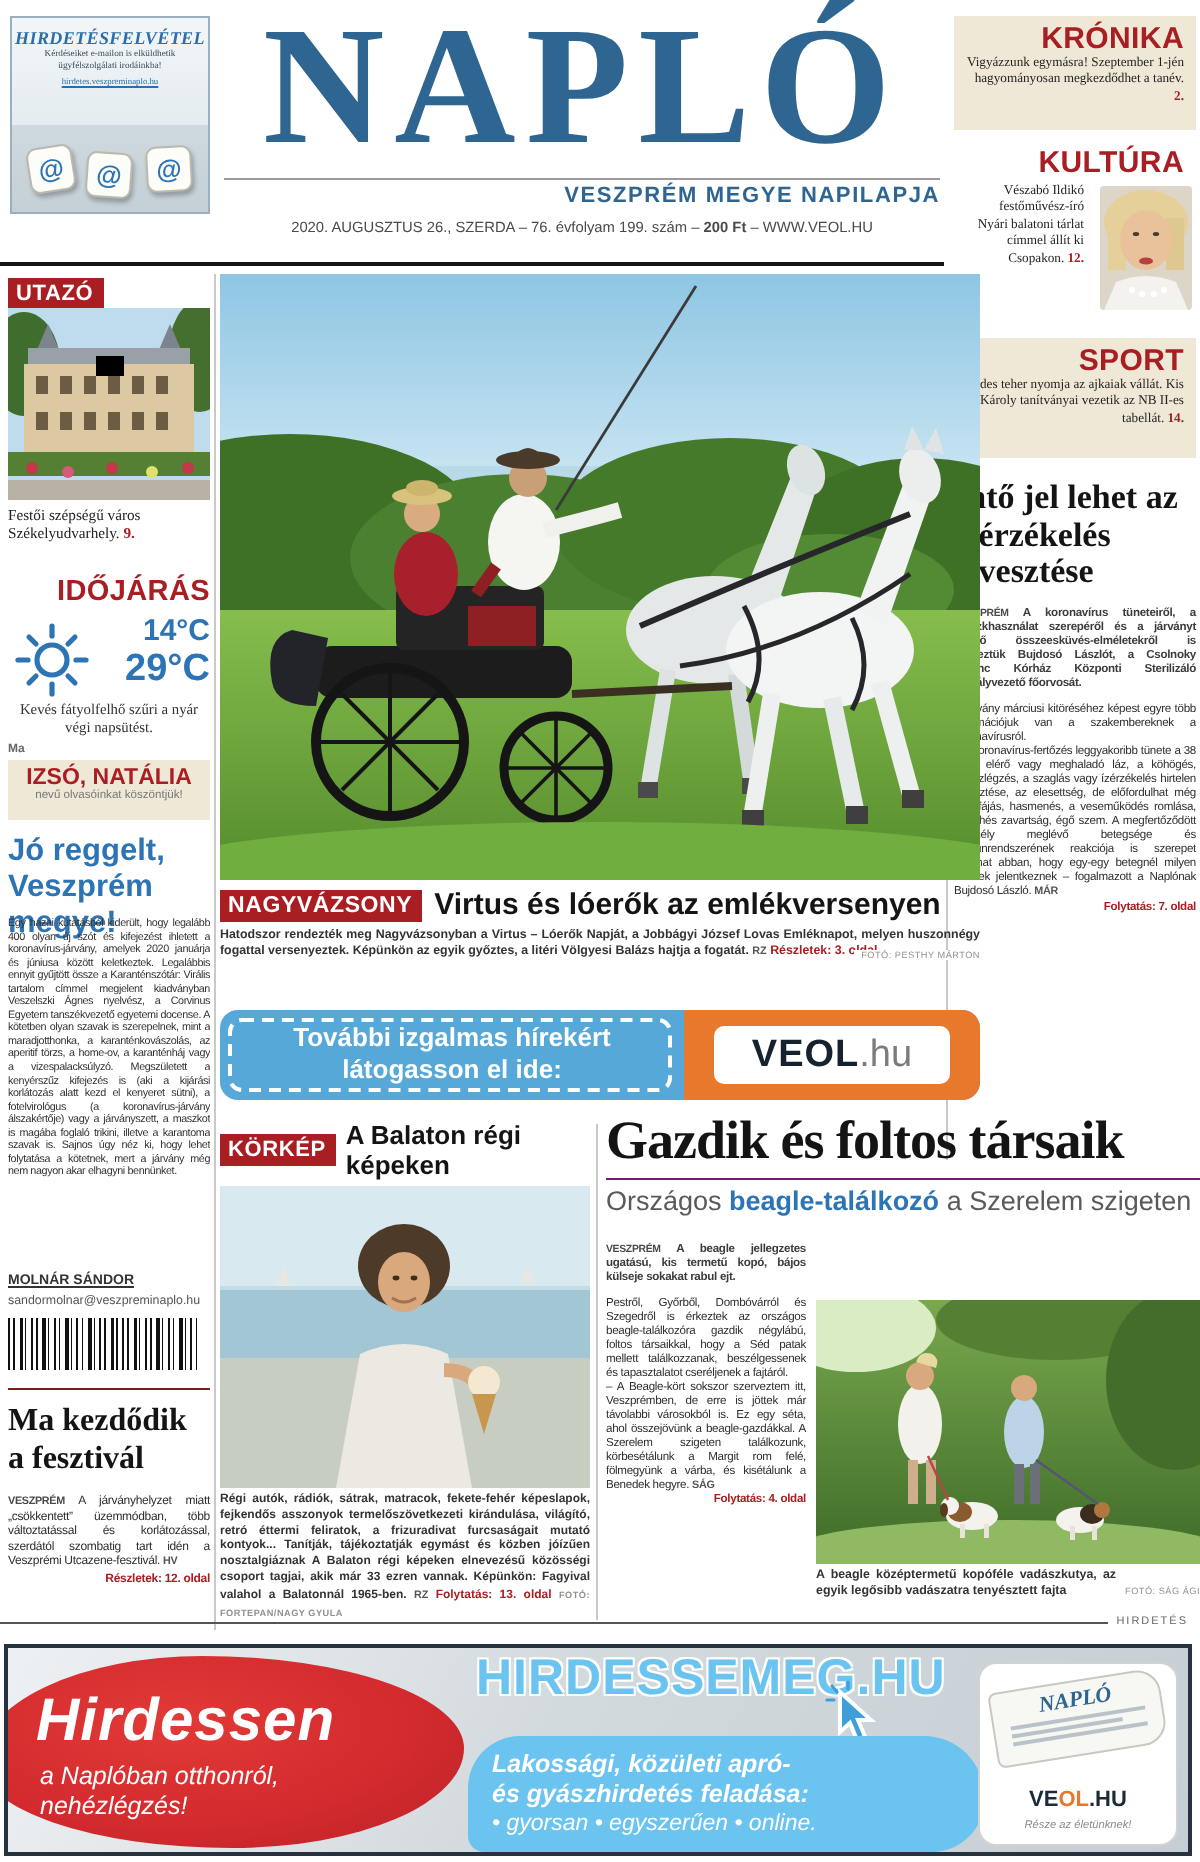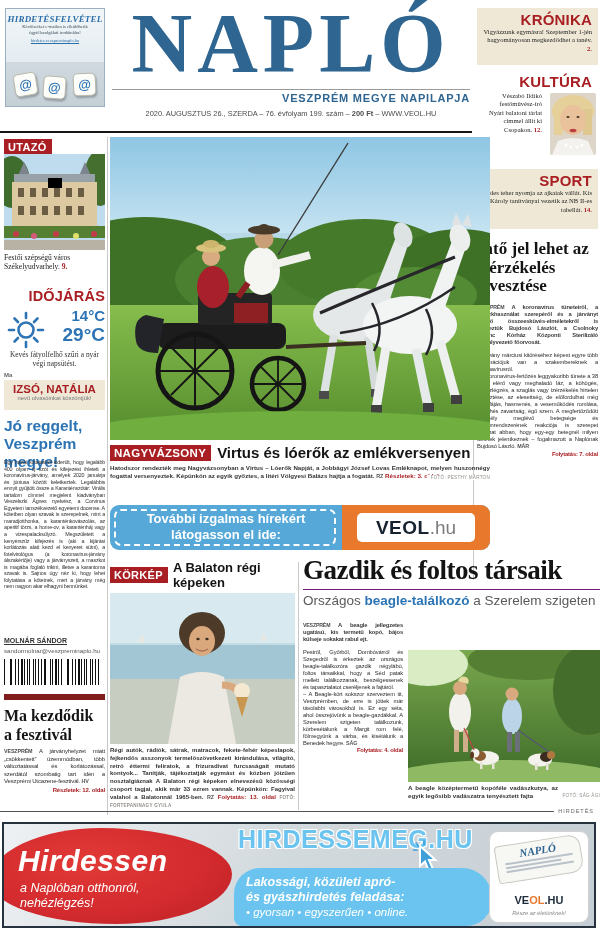--- a/index.html
+++ b/index.html
@@ -207,21 +207,21 @@
 
   <div class="abs sans" style="left:4px;top:417px;width:101px;font-weight:bold;color:#2d74b5;font-size:15.5px;line-height:18px;">
     <div>Jó reggelt,</div>
       <div>Veszprém megye!</div>
   </div>
   <div class="abs micro-s" style="left:4px;top:459px;width:101px;height:176px;overflow:hidden;">Egy hazai kutatásból kiderült, hogy legalább 400 olyan új szót és kifejezést ihletett a koronavírus-járvány, amelyek 2020 januárja és júniusa között keletkeztek. Legalábbis ennyit gyűjtött össze a Karanténszótár: Virális tartalom címmel megjelent kiadványban Veszelszki Ágnes nyelvész, a Corvinus Egyetem tanszékvezető egyetemi docense. A kötetben olyan szavak is szerepelnek, mint a maradjotthonka, a karanténkovászolás, az aperitif törzs, a home-ov, a karanténháj vagy a vizespalacksúlyzó. Megszületett a kenyérszűz kifejezés is (aki a kijárási korlátozás alatt kezd el kenyeret sütni), a fotelvirológus (a koronavírus-járvány álszakértője) vagy a járványszett, a maszkot is magába foglaló trikini, illetve a karantoma szavak is. Sajnos úgy néz ki, hogy lehet folytatása a kötetnek, mert a járvány még nem nagyon akar elhagyni bennünket.</div>
   <div class="abs sans" style="left:4px;top:637px;font-size:7px;font-weight:bold;color:#333;text-decoration:underline;">MOLNÁR SÁNDOR</div>
   <div class="abs sans" style="left:4px;top:647px;font-size:6.2px;color:#555;">sandormolnar@veszpreminaplo.hu</div>
   <div class="abs barcode" style="left:4px;top:659px;width:97px;height:26px;"></div>
 
-  <div class="abs hl-serif" style="left:4px;top:694px;width:101px;font-size:16px;line-height:19px;border-top:6px solid #7f1d1d;padding-top:6px;">
+  <div class="abs hl-serif" style="left:4px;top:694px;width:101px;font-size:16px;line-height:19px;border-top:1px solid #7f1d1d;padding-top:6px;">
     <div>Ma kezdődik</div>
       <div>a fesztivál</div>
   </div>
   <div class="abs micro" style="left:4px;top:748px;width:101px;font-size:6px;line-height:7.6px;">
     <span class="loc" style="font-size:5.4px;">VESZPRÉM</span><span> A járványhelyzet miatt „csökkentett” üzemmódban, több változtatással és korlátozással, szerdától szombatig tart idén a Veszprémi Utcazene-fesztivál. </span><span class="sig">HV</span>
     <div style="text-align:right;margin-top:1px;"><span class="pageref">Részletek: 12. oldal</span></div>
   </div>
 
   <div class="vline" style="left:107px;top:137px;height:678px;"></div>
 

